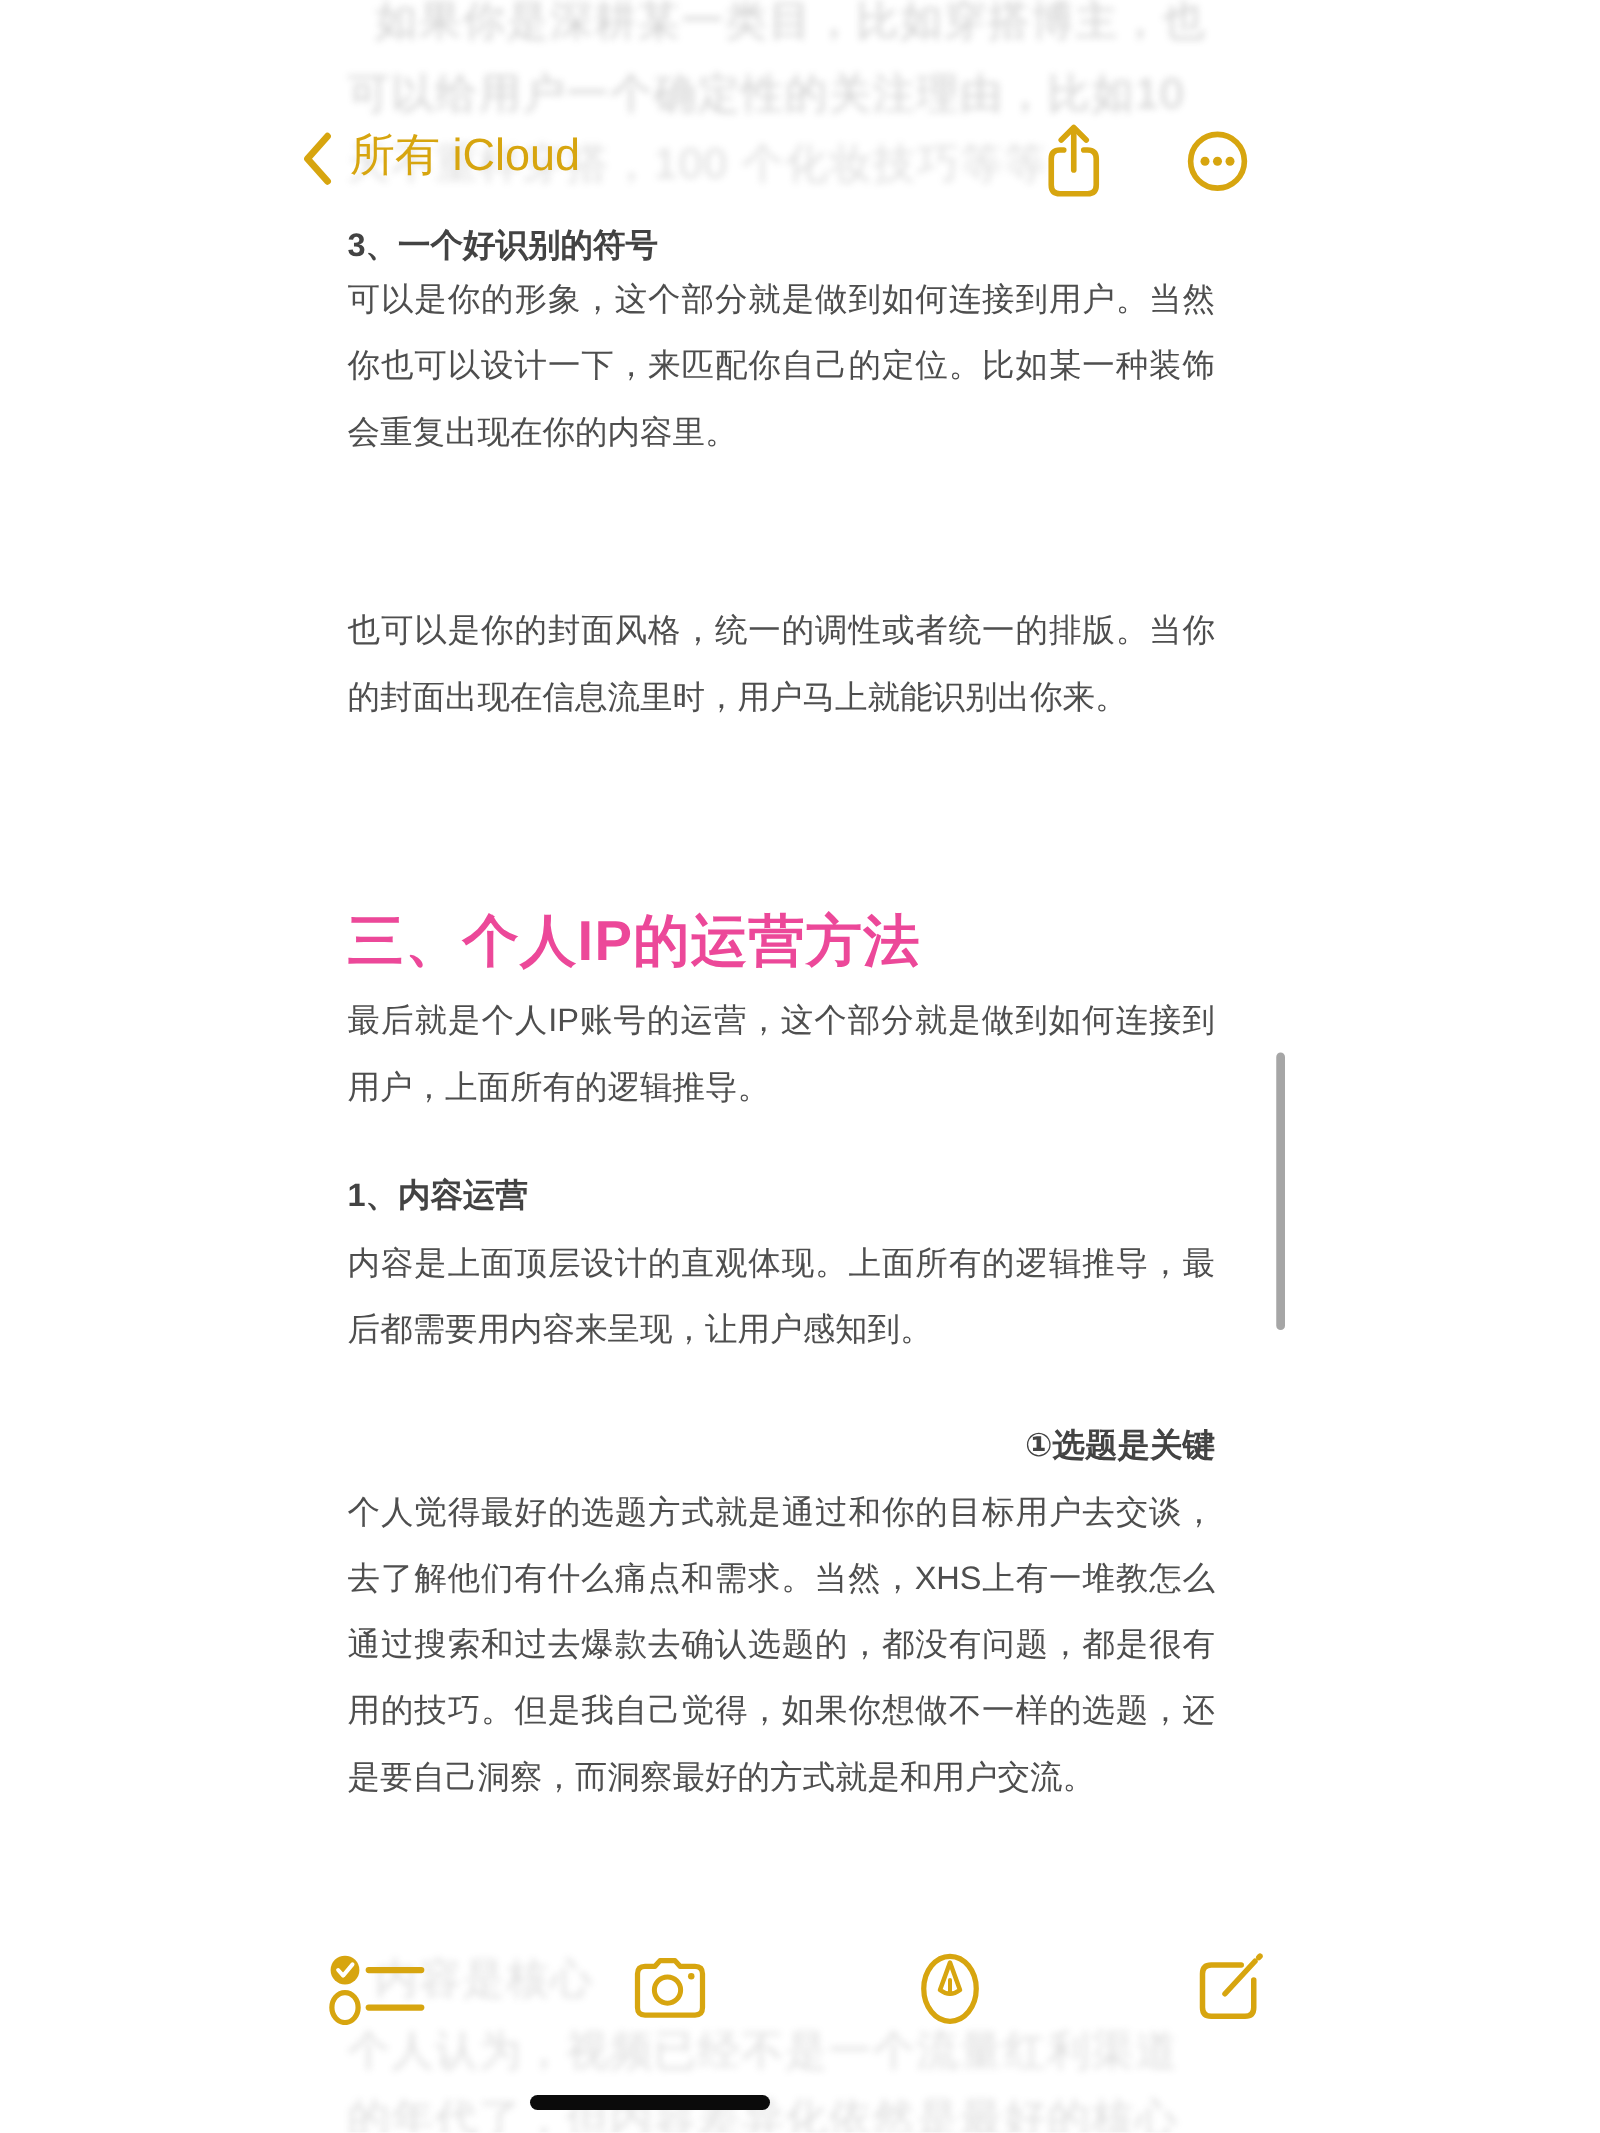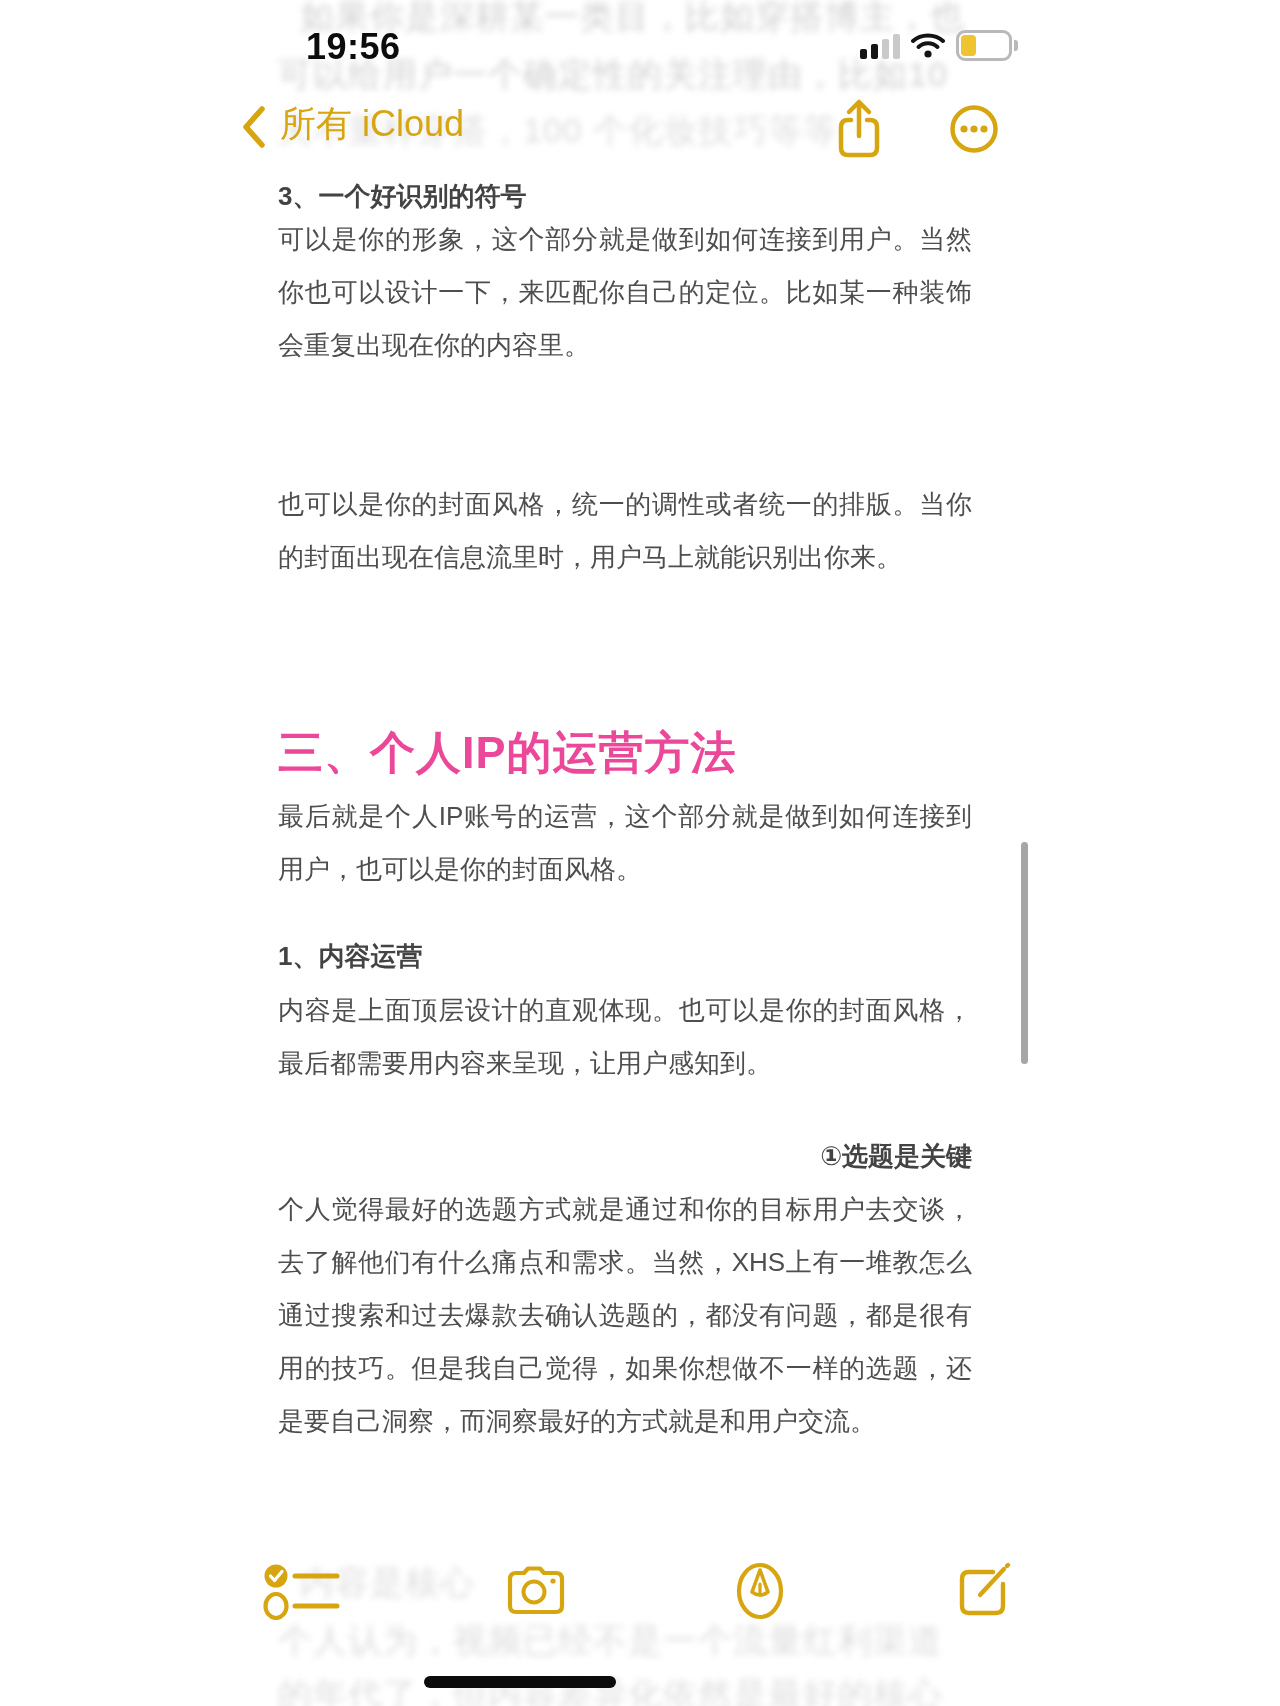--- a/index.html
+++ b/index.html
@@ -56,41 +56,20 @@
 </style>
 </head>
 <body>
 
 <div class="stage">
 
   <div class="faded" style="left:300px; top:-6px;">如果你是深耕某一类目，比如穿搭博主，也</div>
   <div class="faded" style="left:278px; top:52px;">可以给用户一个确定性的关注理由，比如10</div>
   <div class="faded dim" style="left:278px; top:108px;">天不重样穿搭，100 个化妆技巧等等</div>
 
-  <div class="statusbar">
-    <div class="time">19:56</div>
-    <div class="sicons">
-      <div class="bars">
-        <i class="b1"></i>
-          <i class="b2"></i>
-          <i class="b3"></i>
-          <i class="b4"></i>
-      </div>
-      <svg width="34" height="26" viewBox="0 0 34 26">
-        <path d="M2 8 C10 0.5 24 0.5 32 8" fill="none" stroke="#141414" stroke-width="4" stroke-linecap="round"></path>
-        <path d="M7.5 14 C13 9 21 9 26.5 14" fill="none" stroke="#141414" stroke-width="4" stroke-linecap="round"></path>
-        <circle cx="17" cy="21" r="3.6" fill="#141414"></circle>
-      </svg>
-      <div class="battery">
-        <div class="batt-body"></div>
-        <div class="batt-fill"></div>
-        <div class="batt-nub"></div>
-      </div>
-    </div>
-  </div>
 
   <div class="navbar">
     <div class="back">
       <svg width="24" height="44" viewBox="0 0 24 44">
         <polyline points="20,4 4,22 20,40" fill="none" stroke="#D7A50F" stroke-width="5.5" stroke-linecap="round" stroke-linejoin="round"></polyline>
       </svg>
       <span>所有 iCloud</span>
     </div>
     <div class="nav-ic" style="left:836px;">
       <svg width="46" height="62" viewBox="0 0 46 62">
@@ -108,24 +87,24 @@
       </svg>
     </div>
   </div>
 
   <div class="note">
     <div class="blk h-sm" style="top:170px;">3、一个好识别的符号</div>
     <div class="blk" style="top:213px;">可以是你的形象，这个部分就是做到如何连接到用户。当然你也可以设计一下，来匹配你自己的定位。比如某一种装饰会重复出现在你的内容里。</div>
     <div class="blk" style="top:478px;">也可以是你的封面风格，统一的调性或者统一的排版。当你的封面出现在信息流里时，用户马上就能识别出你来。</div>
 
     <div class="blk h-lg" style="top:722px;">三、个人IP的运营方法</div>
-    <div class="blk" style="top:790px;">最后就是个人IP账号的运营，这个部分就是做到如何连接到用户，也可以是你的封面风格。</div>
+    <div class="blk" style="top:790px;">最后就是个人IP账号的运营，这个部分就是做到如何连接到用户，上面所有的逻辑推导。</div>
 
     <div class="blk h-sm" style="top:930px;">1、内容运营</div>
-    <div class="blk" style="top:984px;">内容是上面顶层设计的直观体现。也可以是你的封面风格，最后都需要用内容来呈现，让用户感知到。</div>
+    <div class="blk" style="top:984px;">内容是上面顶层设计的直观体现。上面所有的逻辑推导，最后都需要用内容来呈现，让用户感知到。</div>
 
     <div class="blk h-sm" style="top:1130px;text-align:right;">①选题是关键</div>
     <div class="blk" style="top:1183px;">个人觉得最好的选题方式就是通过和你的目标用户去交谈，去了解他们有什么痛点和需求。当然，XHS上有一堆教怎么通过搜索和过去爆款去确认选题的，都没有问题，都是很有用的技巧。但是我自己觉得，如果你想做不一样的选题，还是要自己洞察，而洞察最好的方式就是和用户交流。</div>
   </div>
 
   <div class="scrollbar"></div>
 
   <div class="faded dim" style="left:300px; top:1560px;">内容是核心</div>
   <div class="faded dim" style="left:278px; top:1618px;">个人认为，视频已经不是一个流量红利渠道</div>
   <div class="faded dim" style="left:278px; top:1672px;">的年代了，但内容差异化依然是最好的核心</div>

